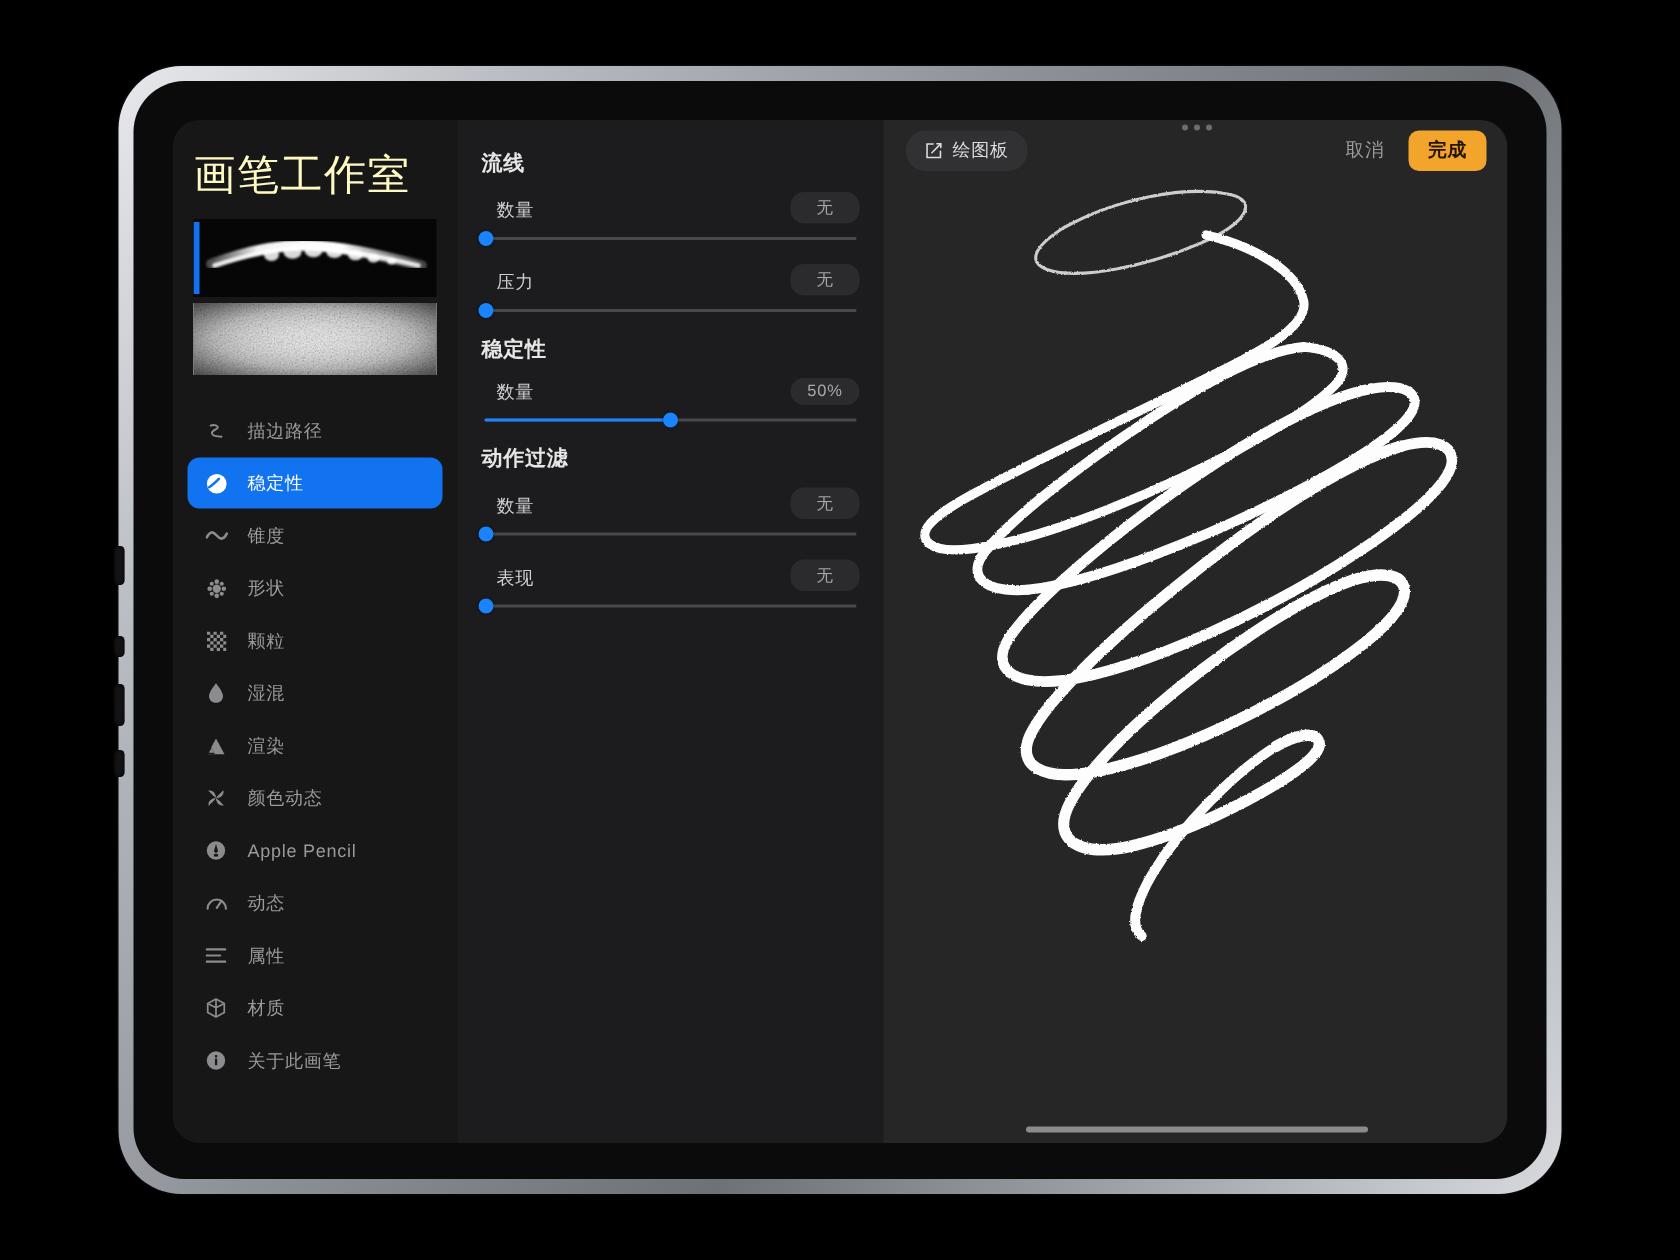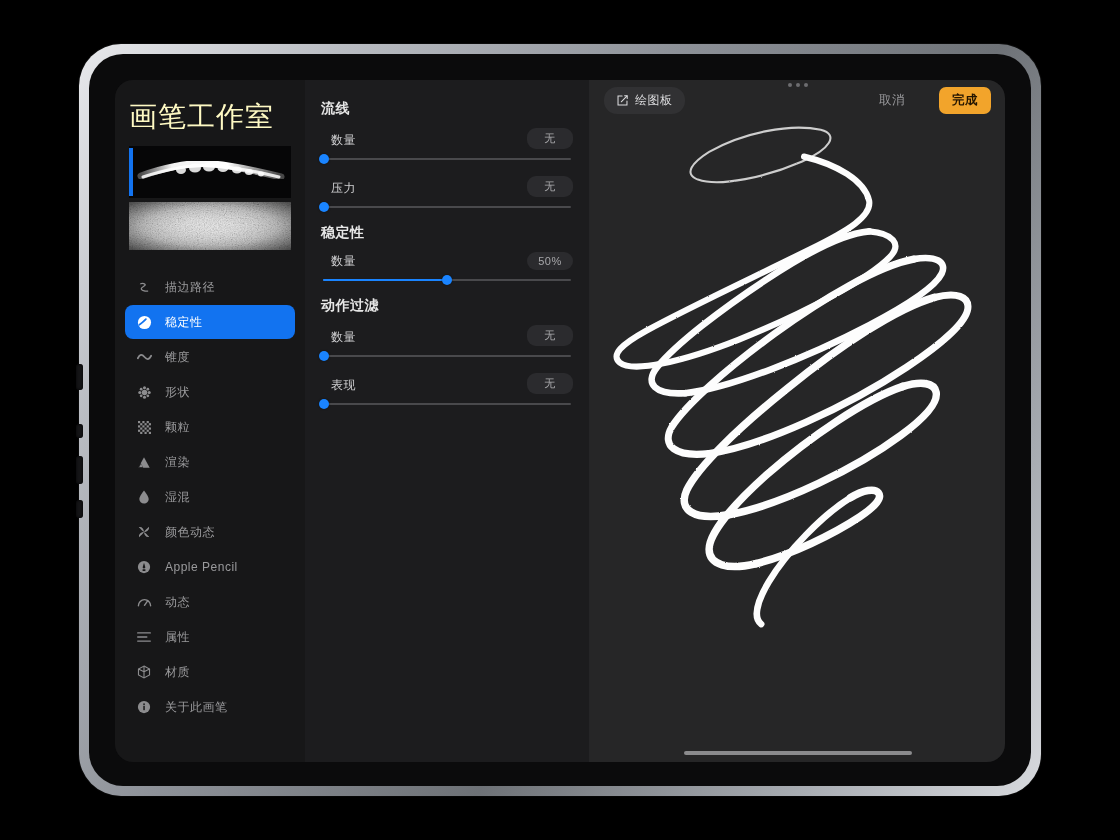--- a/index.html
+++ b/index.html
@@ -197,21 +197,21 @@
     cursor: pointer;
   }
   #done-btn {
     background: #f2a42b;
     color: #241500;
     font-size: 12.5px;
     font-weight: 700;
     letter-spacing: 0.5px;
     border-radius: 7px;
     padding: 5px 13px;
-    margin-left: 24px;
+    margin-left: 6px;
     cursor: pointer;
     border: none;
   }
   #scribble { position: absolute; left: 0; top: 0; width: 100%; height: 100%; }
 
   
   #drag-dots {
     position: absolute;
     left: 50%; transform: translateX(-50%);
     top: 3px;
@@ -391,36 +391,36 @@
                       <rect x="6" y="10" width="2" height="2"></rect>
                       <rect x="10" y="10" width="2" height="2"></rect>
                   </g>
                 </svg>
               </span>
               <span class="nav-label">颗粒</span>
             </div>
 
             <div class="nav-item">
               <span class="nav-icon">
+                <svg width="12" height="14" viewBox="0 0 12 15" fill="currentColor">
+                  <path d="M6 0.5 C6 0.5 11 6.5 11 9.6 C11 12.4 8.8 14.5 6 14.5 C3.2 14.5 1 12.4 1 9.6 C1 6.5 6 0.5 6 0.5 Z"></path>
+                </svg>
+              </span>
+              <span class="nav-label">湿混</span>
+            </div>
+
+            <div class="nav-item">
+              <span class="nav-icon">
                 <svg width="14" height="13" viewBox="0 0 16 14" fill="currentColor">
                   <path d="M8 1 L14.5 13 L1.5 13 Z"></path>
                   <path d="M4.2 7.5 L1 13 L7.2 13 Z" fill="#171718"></path>
                   <path d="M4.6 8.4 L2.6 12 L6.6 12 Z"></path>
                 </svg>
               </span>
               <span class="nav-label">渲染</span>
-            </div>
-
-            <div class="nav-item">
-              <span class="nav-icon">
-                <svg width="12" height="14" viewBox="0 0 12 15" fill="currentColor">
-                  <path d="M6 0.5 C6 0.5 11 6.5 11 9.6 C11 12.4 8.8 14.5 6 14.5 C3.2 14.5 1 12.4 1 9.6 C1 6.5 6 0.5 6 0.5 Z"></path>
-                </svg>
-              </span>
-              <span class="nav-label">湿混</span>
             </div>
 
             <div class="nav-item">
               <span class="nav-icon">
                 <svg width="14" height="14" viewBox="0 0 16 16" fill="currentColor">
                   <path d="M8 8 C8 4 5 1.5 2 2.5 C4 4 5 6 8 8 Z"></path>
                   <path d="M8 8 C12 8 14.5 5 13.5 2 C12 4 10 5 8 8 Z"></path>
                   <path d="M8 8 C8 12 11 14.5 14 13.5 C12 12 11 10 8 8 Z"></path>
                   <path d="M8 8 C4 8 1.5 11 2.5 14 C4 12 6 11 8 8 Z"></path>
                 </svg>

